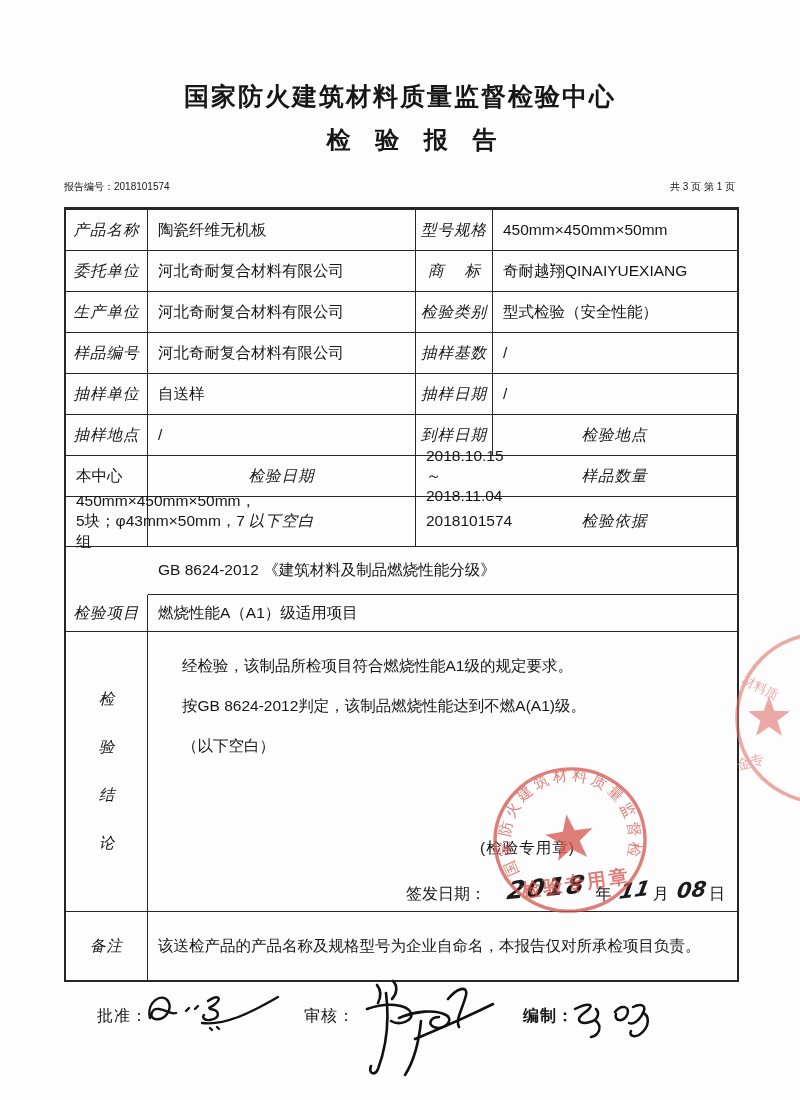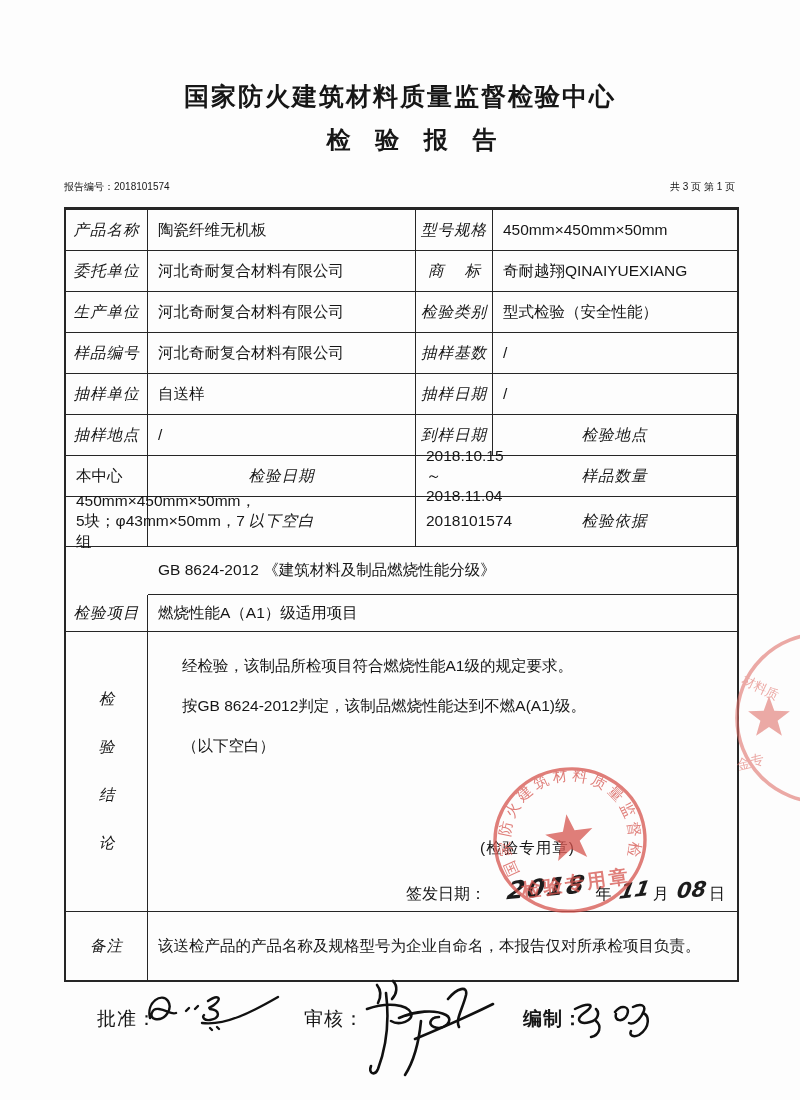--- a/index.html
+++ b/index.html
@@ -33,21 +33,21 @@
   .concl{position:relative;display:block;padding:14px 10px 0 34px;}
   .concl .cline{height:40px;display:flex;align-items:center;}
   .seal-caption{position:absolute;left:332px;top:206px;font-size:15.5px;letter-spacing:1px;}
   .issue{position:absolute;left:258px;top:240px;display:flex;align-items:flex-end;font-size:16px;white-space:nowrap;}
   .hand{font-family:"DejaVu Sans","Liberation Sans",sans-serif;font-style:italic;font-weight:700;color:#1c1c1c;}
   .hand-y{font-size:25px;transform:skewX(-14deg) rotate(-5deg);margin:0 10px 0 22px;letter-spacing:2px;}
   .hand-m{font-size:21px;transform:skewX(-18deg) rotate(-8deg);margin:0 4px 0 8px;}
   .hand-d{font-size:21px;transform:skewX(-10deg) rotate(-4deg);margin:0 3px 0 8px;}
   .stamp-main{position:absolute;left:341px;top:132px;width:162px;height:152px;}
   
-  .sigrow-label{font-size:19px;letter-spacing:1px;}
+  .sigrow-label{font-size:16px;letter-spacing:1px;}
   .sig{position:absolute;}
   .edge-stamp{position:absolute;left:731px;top:627px;width:69px;height:182px;}
 </style>
 </head>
 <body>
 
 <div class="abs title">国家防火建筑材料质量监督检验中心</div>
 <div class="abs subtitle">检 验 报 告</div>
 
 <div class="abs meta">

